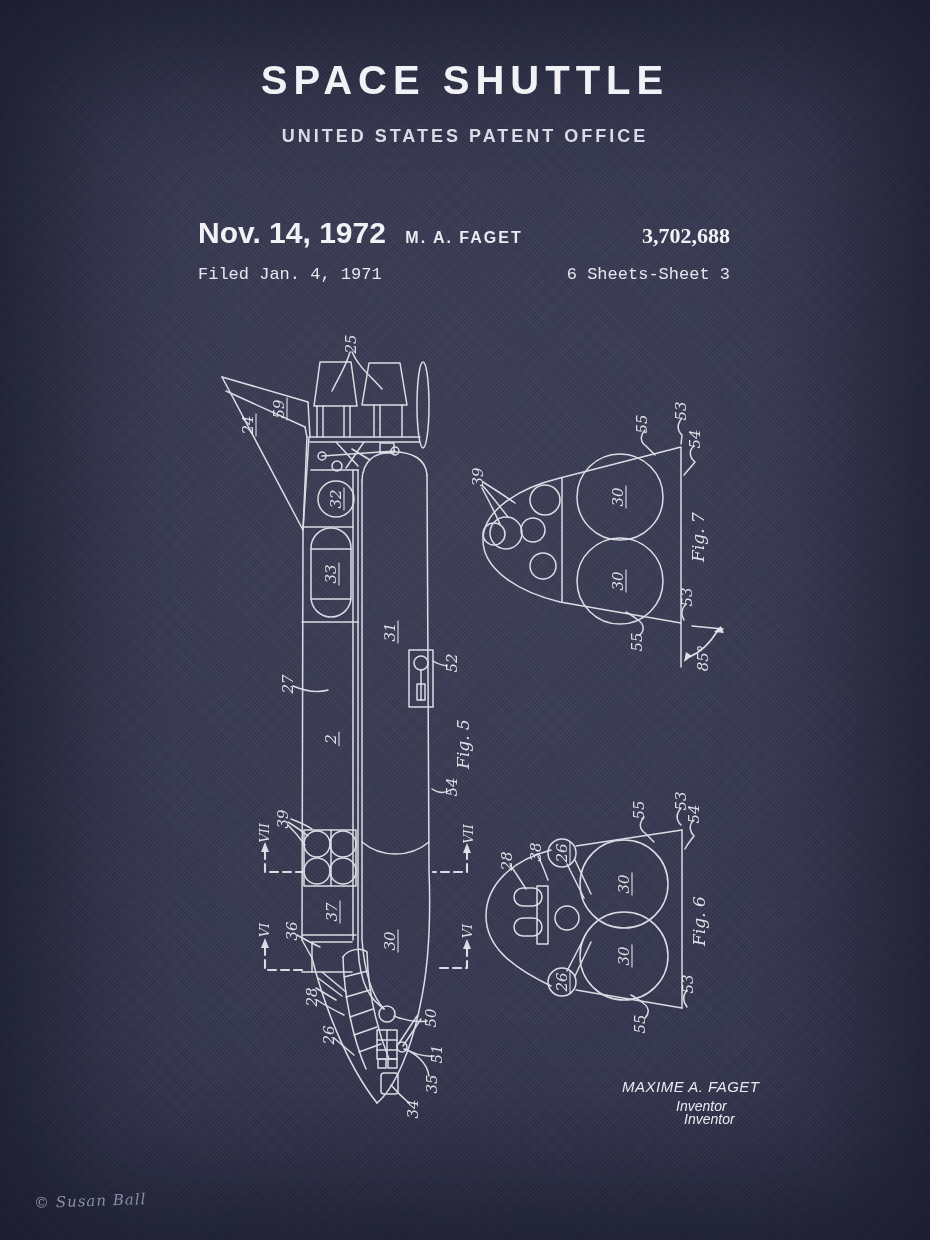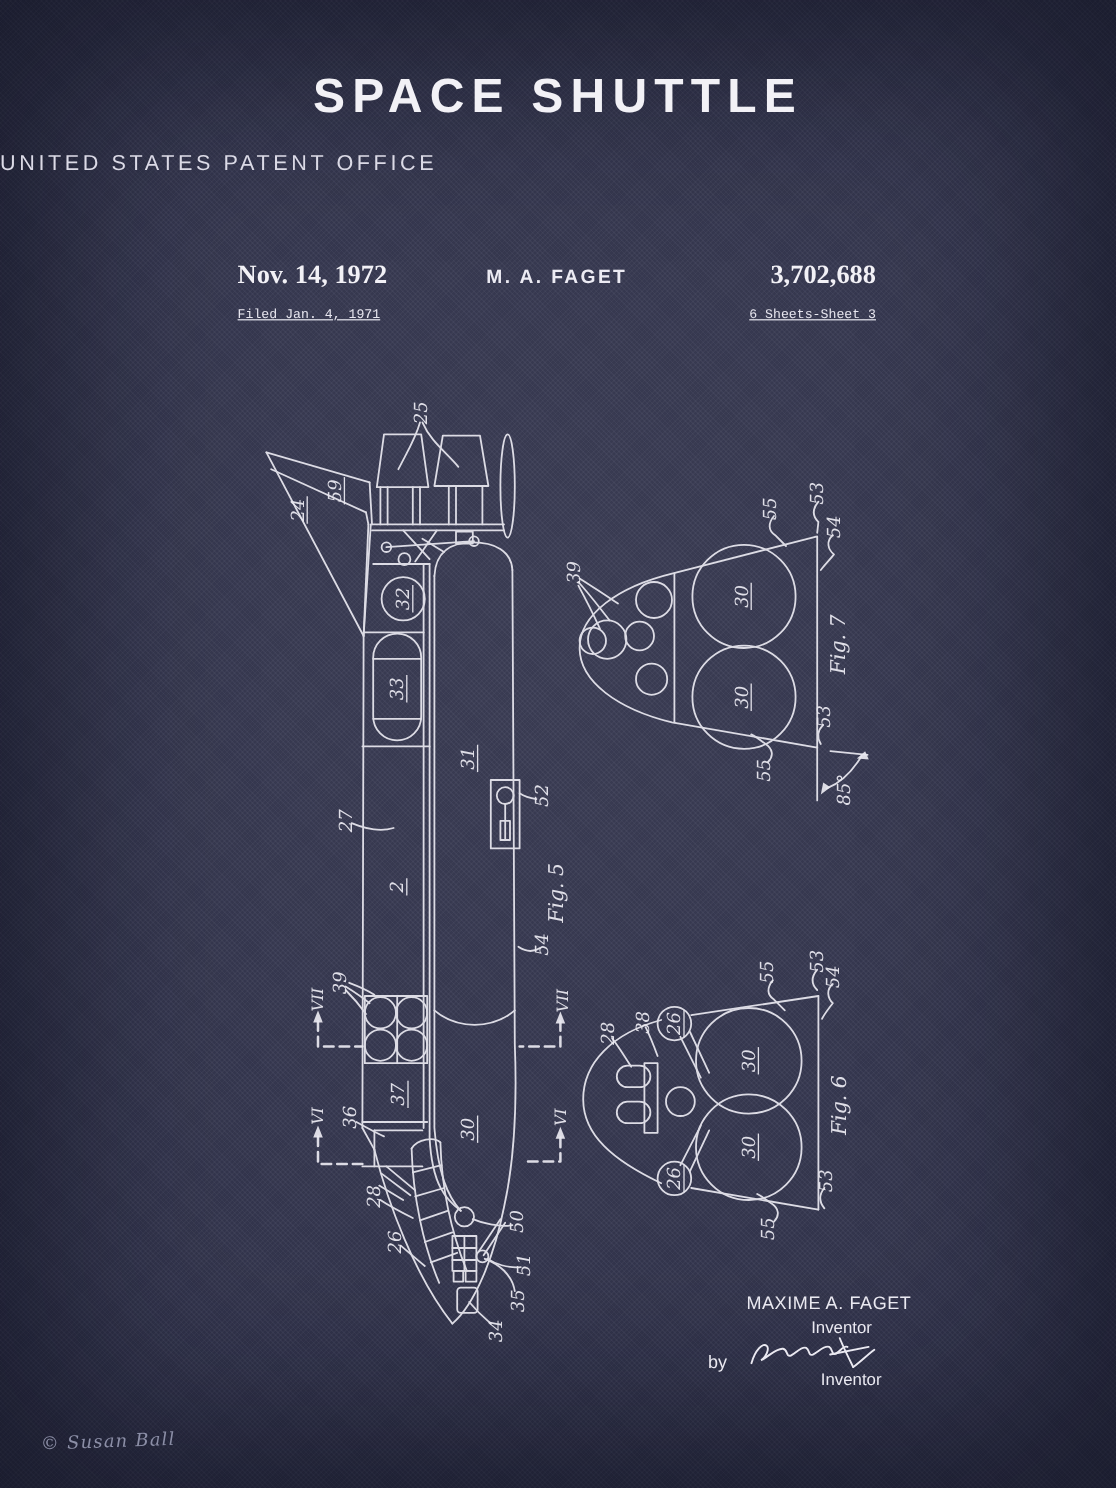--- a/index.html
+++ b/index.html
@@ -14,43 +14,43 @@
     font-family:"Liberation Sans",sans-serif;
     color:var(--heading,#f2f1f6);
   }
   .title{
     position:absolute; top:58px; left:0; right:0; margin:0;
     text-align:center; font-size:40px; font-weight:bold; letter-spacing:6px;
     color:var(--heading,#f2f1f6);
   }
   .subtitle{
     position:absolute; top:126px; left:0; right:0;
-    text-align:left; font-size:18px; font-weight:normal; letter-spacing:3px;
+    text-align:center; font-size:18px; font-weight:bold; letter-spacing:3px;
     color:#dbdae6;
   }
   .patent-header{ position:absolute; top:216px; left:198px; width:532px; }
   .ph-row{ display:grid; grid-template-columns:1fr auto 1fr; align-items:baseline; }
-  .ph-date{ justify-self:start; font-family:Liberation Serif, serif; font-weight:bold; font-size:22px; }
+  .ph-date{ justify-self:start; font-family:Liberation Sans, sans-serif; font-weight:bold; font-size:30px; }
   .ph-inventor{ justify-self:center; font-size:16px; font-weight:bold; letter-spacing:2px; color:#ecebf3;}
   .ph-number{ justify-self:end; font-family:"Liberation Serif",serif; font-weight:bold; font-size:22px; }
   .mono{ font-family:"Liberation Mono",monospace; color:#e7e6ef; }
   .ph-title{ text-align:center; margin-top:11px; font-size:13px; letter-spacing:0.5px; }
-  .ph-row2{ display:flex; justify-content:space-between; margin-top:15px; font-size:11px;text-decoration:underline; }
+  .ph-row2{ display:flex; justify-content:space-between; margin-top:15px; font-size:17px; }
   .drawing{ position:absolute; inset:0; width:930px; height:1240px; }
   .drawing .line{ stroke:var(--line,#e9e8f0); stroke-width:1.5; fill:none;
                   stroke-linecap:round; stroke-linejoin:round; opacity:.93; }
   .drawing .dash{ stroke-dasharray:8 5; stroke-width:2.1; }
   .drawing .solidfill{ fill:var(--line,#e9e8f0); stroke:none; opacity:.93; }
   #figure-labels text{
     fill:var(--line,#eceaf2); font-family:"DejaVu Serif",serif; font-style:italic;
     text-anchor:middle; opacity:.95;
   }
   #figure-labels line{ stroke:var(--line,#eceaf2); stroke-width:1.1; opacity:.95;}
   .sig-block{ position:absolute; left:560px; top:1078px; width:258px;
-              color:#eae9f1; }
+              font-style:italic; color:#eae9f1; }
   .sig-name{ font-size:15px; letter-spacing:0.5px; margin-left:62px; }
   .sig-role{ font-size:14px; margin-left:116px; margin-top:3px; }
   .sig-by-row{ display:flex; align-items:flex-end; margin-top:0; height:30px; }
   .sig-by{ font-size:15px; margin-left:30px; }
   .scribble{ width:134px; height:32px; margin-left:6px; }
   .scribble path{ stroke:#eae9f1; stroke-width:2; fill:none; stroke-linecap:round; }
   .sig-role.attorney{ margin-left:124px; margin-top:-3px; }
   .artist{ position:absolute; left:34px; top:1192px; font-family:"DejaVu Serif",serif;
            font-style:italic; font-size:15px; letter-spacing:1px; color:var(--muted,#8b8ea6);
            transform:rotate(-2deg); }
@@ -408,28 +408,17 @@
         </g>
         <g transform="translate(640,1024) rotate(-90)">
           <text x="0" y="5" font-size="15">55</text>
         </g>
       </g>
   </svg>
 
   <div class="sig-block">
     <div class="sig-name">MAXIME A. FAGET</div>
     <div class="sig-role">Inventor</div>
-    <div class="sig-by-row">
-      <span class="sig-by">by</span>
-      <svg class="scribble" viewBox="0 0 140 40">
-        <path d="M4,30 C8,16 16,8 20,12 C23,15 19,24 14,27 C22,23 30,14 37,15 C42,16 40,24 45,22
-                 C51,19 56,12 61,14 C65,16 63,23 68,21 C74,18 80,11 85,13 C89,15 87,22 92,20
-                 C97,17 100,11 104,13"></path>
-        <path d="M96,4 C100,14 106,26 110,34"></path>
-        <path d="M86,21 L126,13"></path>
-        <path d="M110,34 C116,30 124,22 132,16"></path>
-      </svg>
-    </div>
     <div class="sig-role attorney">Inventor</div>
   </div>
 
   <div class="artist">© Susan Ball</div>
 </div>
 
 </body></html>

